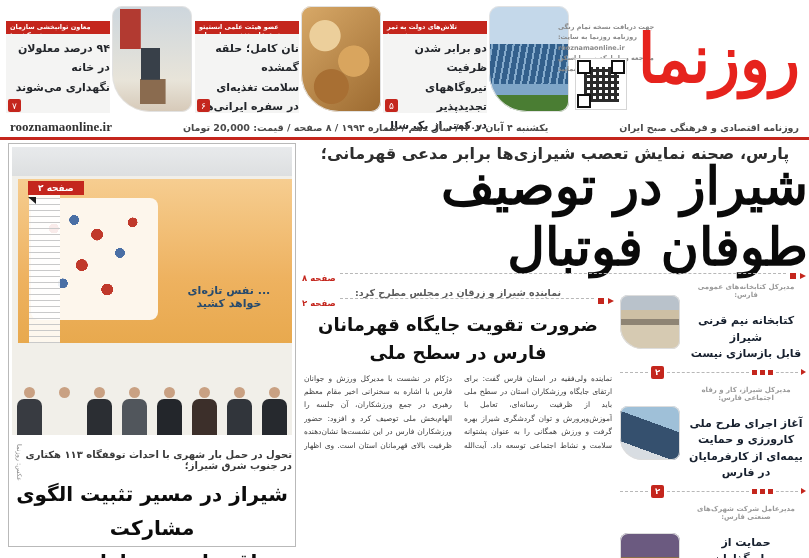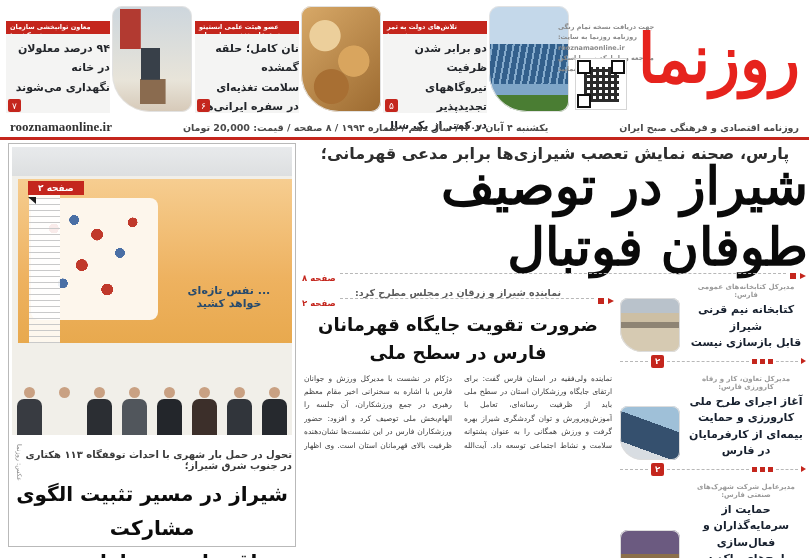--- a/index.html
+++ b/index.html
@@ -120,28 +120,28 @@
   .centercol{position:absolute;left:302px;top:283px;width:312px;}
   .ctag{text-align:center;font-size:9.5px;font-weight:bold;color:#5a5a5a;margin-top:4px;}
   .chead{text-align:center;font-size:17px;font-weight:900;color:#101010;line-height:1.55;margin:3px 0 5px;}
   .chead.big{font-size:18px;}
   .cbody{column-count:2;column-gap:12px;font-size:7.5px;line-height:1.78;text-align:justify;
          color:#3d3d3d;height:92px;overflow:hidden;margin:2px 2px 4px;}
 
   
   .rightcol{position:absolute;left:620px;top:281px;width:186px;}
   .ritem{margin-bottom:1px;}
-  .rrow{display:flex;gap:6px;align-items:flex-end;}
+  .rrow{display:flex;gap:6px;align-items:center;}
   .rimg{width:60px;height:54px;flex:none;border-radius:8px 8px 8px 22px;box-shadow:0 0 0 1px #ddd inset;}
   .img-library{background:linear-gradient(180deg,#b9c2cb 0 28%,#cdbfa4 28% 44%,#8e8474 44% 56%,#d6cab2 56%);}
   .img-press{background:linear-gradient(200deg,#9fc0d8 0 35%,#35506e 35% 75%,#d8dde2 75%);}
   .img-conference{background:linear-gradient(180deg,#6b5a80 0 44%,#8b6f4a 44% 66%,#b59a6f 66%);}
   .rtxt{flex:1;text-align:center;}
   .rtag{font-size:7px;color:#9a9a9a;font-weight:bold;margin-top:2px;}
-  .rhead{font-size:11px;font-weight:bold;color:#17202e;line-height:1.5;margin-top:3px;}
+  .rhead{font-size:11px;font-weight:bold;color:#17202e;line-height:1.5;margin-top:14px;}
   .rdiv{display:flex;direction:ltr;align-items:center;gap:3px;margin:3px 0 5px;}
   .rdiv .dline{border-top:1px dashed #b8b8b8;height:0;}
   .rdiv .d1{width:28px;}.rdiv .d2{flex:1;}.rdiv .d3{width:22px;}
   .rdiv .pbox{width:13px;height:13px;background:#c4261d;color:#fff;font-size:8.5px;font-weight:bold;
               display:flex;align-items:center;justify-content:center;border-radius:2px;flex:none;}
   .rdiv .sq{width:5px;height:5px;background:#c4261d;flex:none;}
   .rdiv .arr{width:0;height:0;border-left:5px solid #c4261d;border-top:3px solid transparent;
              border-bottom:3px solid transparent;flex:none;}
 </style>
 </head>
@@ -297,21 +297,21 @@
           <span class="sq"></span>
           <span class="sq"></span>
         <span class="dline d3"></span>
         <span class="arr"></span>
       </div>
     </div>
 
     <div class="ritem">
       <div class="rrow">
         <div class="rtxt">
-          <div class="rtag">مدیرکل تعاون، کار و رفاه کارورزی فارس:</div>
+          <div class="rtag">مدیرکل شیراز، کار و رفاه اجتماعی فارس:</div>
           <div class="rhead pre">آغاز اجرای طرح ملی کارورزی و حمایت
 بیمه‌ای از کارفرمایان در فارس</div>
         </div>
         <div class="rimg img-press"></div>
       </div>
       <div class="rdiv">
         <span class="dline d1"></span>
         <span class="pbox">۲</span>
         <span class="dline d2"></span>
         <span class="sq"></span>

